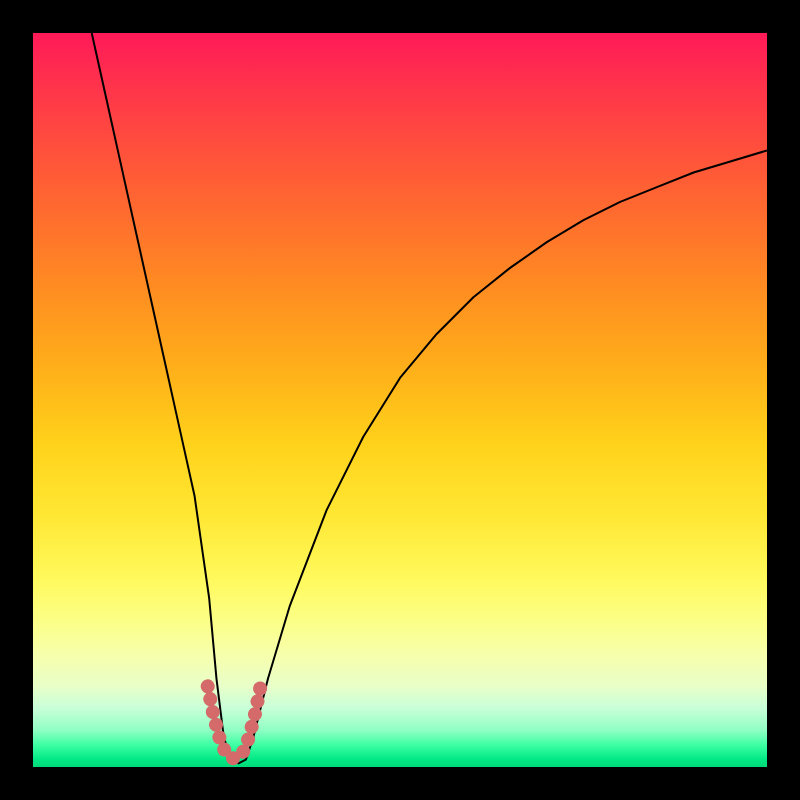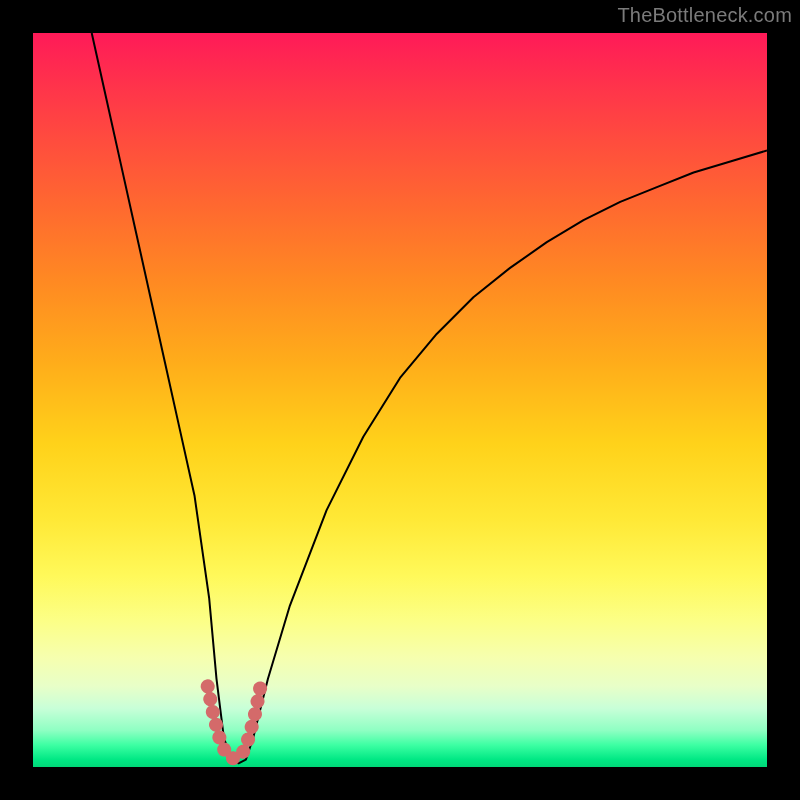--- a/index.html
+++ b/index.html
@@ -73,14 +73,13 @@
   <div class="plot-area">
     <div class="gradient"></div>
     <svg class="curve" viewBox="0 0 734 734" preserveAspectRatio="none">
       <g id="series-container">
           <path d="M58.72,0.00 L73.40,66.06 L88.08,132.12 L102.76,198.18 L117.44,264.24 L132.12,330.30 L146.80,396.36 L161.48,462.42 L176.16,565.18 L183.50,645.92 L190.84,704.64 L198.18,726.66 L205.52,730.33 L212.86,726.66 L220.20,704.64 L234.88,645.92 L256.90,572.52 L293.60,477.10 L330.30,403.70 L367.00,344.98 L403.70,300.94 L440.40,264.24 L477.10,234.88 L513.80,209.19 L550.50,187.17 L587.20,168.82 L623.90,154.14 L660.60,139.46 L697.30,128.45 L734.00,117.44 " fill="none" stroke="#000000" stroke-width="2" stroke-linejoin="round"></path>
           <path d="M174.69,653.26 L180.56,682.62 L186.44,704.64 L192.31,719.32 L198.18,725.19 L204.05,725.19 L209.92,719.32 L215.80,704.64 L221.67,682.62 L227.54,653.26 " fill="none" stroke="#d46a6a" stroke-width="14" stroke-linecap="round" stroke-linejoin="round" stroke-dasharray="0.1 13"></path>
         </g>
     </svg>
   </div>
 
-  <div class="watermark">TheBottleneck.com</div>
 </div>
 
 </body></html>

